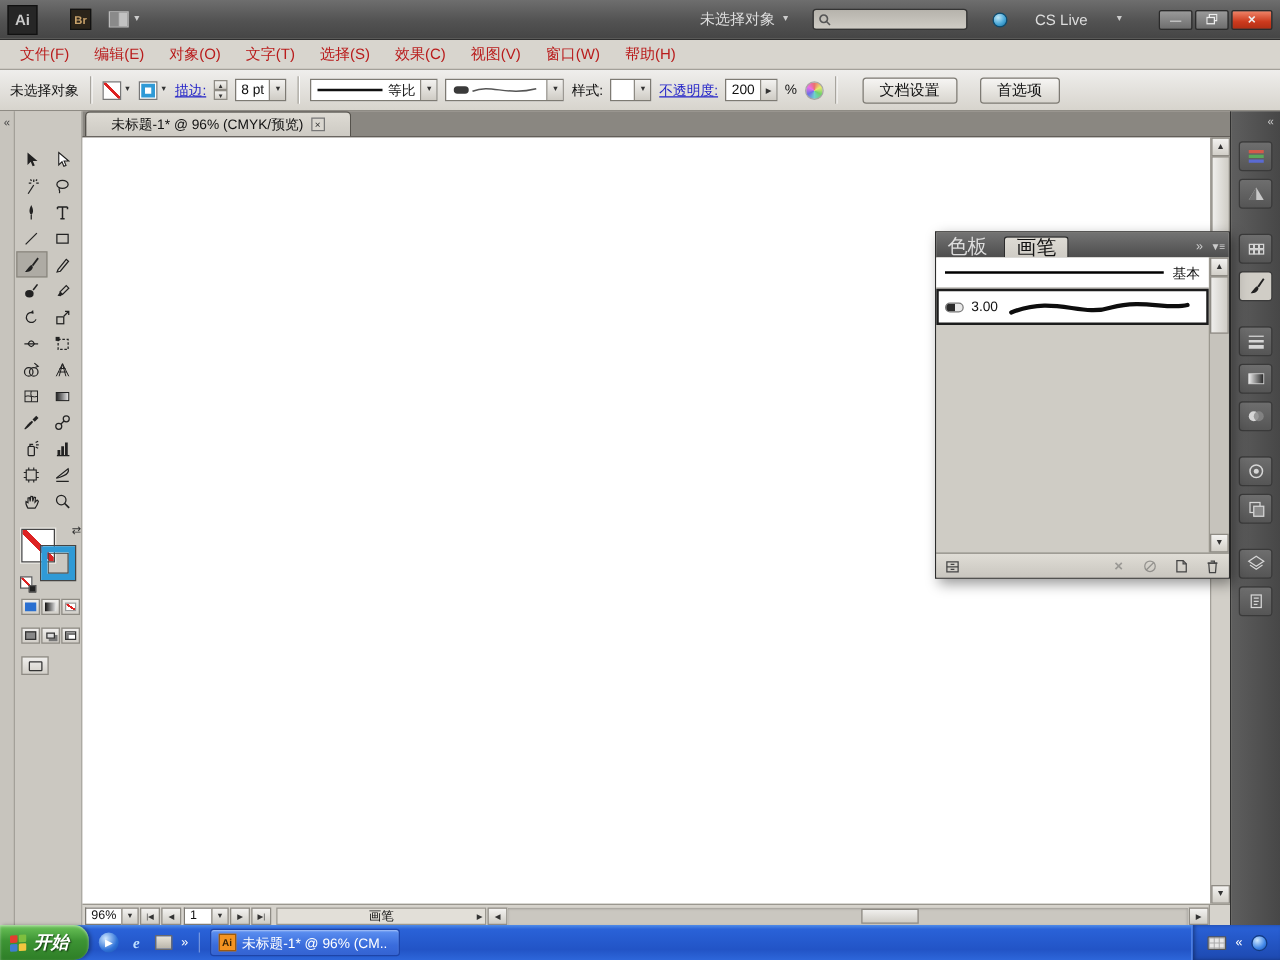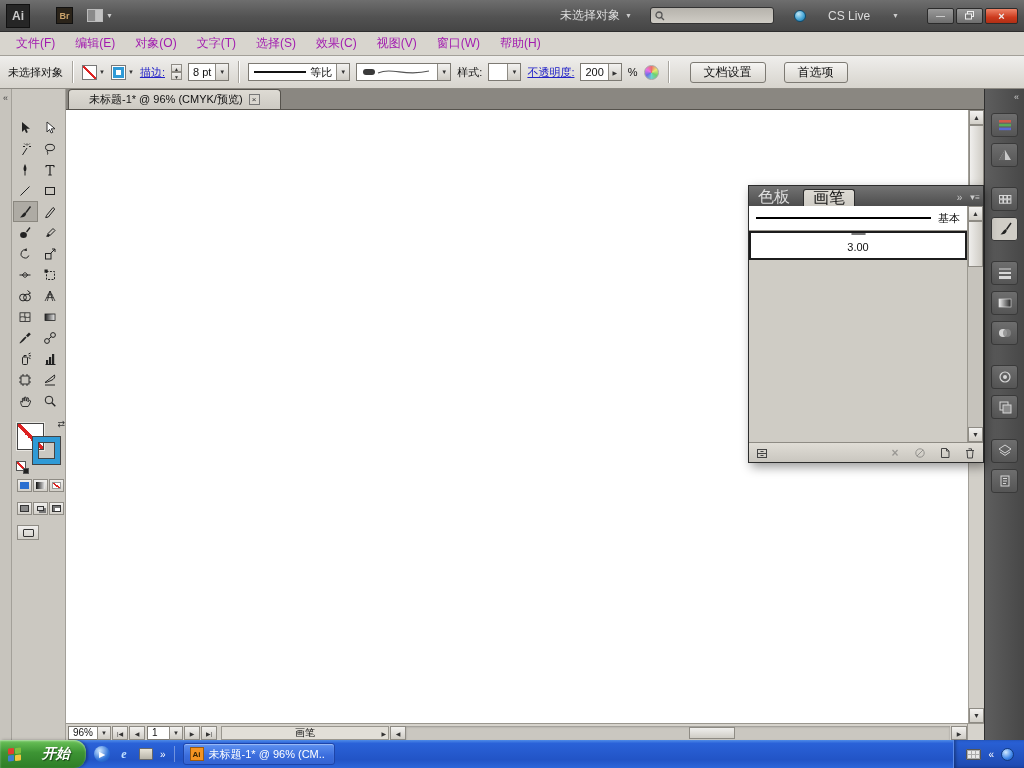--- a/index.html
+++ b/index.html
@@ -30,21 +30,21 @@
     background:radial-gradient(circle at 35% 30%, #bfe6f5, #4aa8d8 55%, #176e9e); border:1px solid #0d4b6e; }
   .winbtns { display:flex; gap:2px; margin:0 6px 0 22px; }
   .winbtn { width:27px; height:16px; border:1px solid #2b2b2b; border-radius:2px;
     background:linear-gradient(#9a9a9a,#6e6e6e); color:#eee; font-size:9px; line-height:14px;
     display:flex; align-items:center; justify-content:center; }
   .winbtn.close { background:linear-gradient(#ef8468,#cc3a1d 60%,#b02f15); width:33px; font-size:11px; font-weight:bold; }
 
   
   .menubar { position:absolute; top:32px; left:0; right:0; height:24px; background:#d8d5ce;
     border-bottom:1px solid #a3a099; display:flex; align-items:center; padding-left:6px; }
-  .menu-item { padding:3px 10px; color:#a21caf; }
+  .menu-item { padding:3px 10px; color:#b91c1c; }
 
   
   .controlbar { position:absolute; top:56px; left:0; right:0; height:33px;
     background:linear-gradient(#efeeec,#d7d4cd); border-bottom:1px solid #8e8b84;
     display:flex; align-items:center; font-size:11px; padding:0 8px; gap:6px; }
   .vsep { width:1px; height:22px; background:#a8a59e; box-shadow:1px 0 0 #fff; margin:0 3px; }
   .blue-link { color:#2323c8; text-decoration:underline; }
   .swatch-dd { display:flex; align-items:center; gap:2px; }
   .fill-none-swatch { width:15px; height:15px; background:#fff;
     background-image:linear-gradient(to top right, transparent 44%, #d22 44%, #d22 56%, transparent 56%);
@@ -157,36 +157,36 @@
     border-bottom:none; border-radius:3px 3px 0 0; margin-left:4px; }
   .panel-header .ph-right { margin-left:auto; display:flex; align-items:center; gap:6px; padding:0 4px 3px 0; }
   .ph-expand { color:#ccc; font-size:10px; }
   .ph-menu { color:#ccc; font-size:8px; letter-spacing:-1px; }
   .panel-body { flex:1; display:flex; min-height:0; }
   .brush-list { flex:1; background:#cfccc5; border-right:1px solid #9a978f; }
   .brush-row1 { height:25px; background:#fff; border-bottom:1px solid #9a978f; display:flex; align-items:center;
     padding:4px 7px; gap:7px; font-size:11px; }
   .brush-row1 .line { flex:1; height:2px; background:#000; }
   .brush-row2 { height:29px; background:#fff; border:2px solid #1c1c1c; display:flex; align-items:center;
-    padding:0 5px; gap:6px; font-size:11px;flex-direction:column; }
+    padding:0 5px; gap:6px; font-size:11px; }
   .brush-tip { width:15px; height:8px; border:1px solid #777; border-radius:4px;
     background:linear-gradient(90deg,#2b2b2b 55%,#e9e9e9 55%); }
   .p-scroll { width:15px; display:flex; flex-direction:column; background:#c6c3bc; }
   .p-thumb { height:46px; background:linear-gradient(90deg,#efeeec,#cfccc5); border:1px solid #8e8b84; }
   .panel-footer { height:20px; background:linear-gradient(#e0ddd6,#c9c6bf); border-top:1px solid #8e8b84;
     display:flex; align-items:center; padding:0 5px; }
   .pf-right { margin-left:auto; display:flex; align-items:center; gap:9px; }
   .pf-icon { display:flex; align-items:center; justify-content:center; width:16px; height:15px; color:#444; }
   .pf-icon.dim { opacity:.45; }
   .pf-x { font-size:12px; font-weight:bold; color:#555; }
 
   
   .taskbar { position:absolute; left:0; right:0; bottom:0; height:28px;
     background:linear-gradient(#4e8be8,#2a62d8 12%,#2254c6 70%,#2d66da); display:flex; align-items:center; }
-  .start-btn { height:28px; padding:0 16px 0 8px; display:flex; align-items:center; gap:21px;
+  .start-btn { height:28px; padding:0 16px 0 8px; display:flex; align-items:center; gap:6px;
     background:linear-gradient(#6cc45a,#3d9434 45%,#2e7e27); border-radius:0 12px 12px 0;
     box-shadow:inset 0 1px 2px rgba(255,255,255,.5), 2px 0 3px rgba(0,0,0,.3);
     color:#fff; font-weight:bold; font-style:italic; font-size:14px; text-shadow:1px 1px 1px rgba(0,0,0,.5); }
   .winflag { width:13px; height:13px; display:grid; grid-template-columns:1fr 1fr; gap:1px; transform:skewY(-4deg); }
   .winflag i { border-radius:1px; }
   .winflag i:nth-child(1){ background:#e33e30; } .winflag i:nth-child(2){ background:#7ebf3f; }
   .winflag i:nth-child(3){ background:#3f7ecf; } .winflag i:nth-child(4){ background:#f3c63f; }
   .quicklaunch { display:flex; align-items:center; gap:6px; padding:0 8px; border-right:1px solid rgba(255,255,255,.35); }
   .ql-icon { width:16px; height:16px; border-radius:3px; display:flex; align-items:center; justify-content:center;
     font-size:12px; font-weight:bold; }

